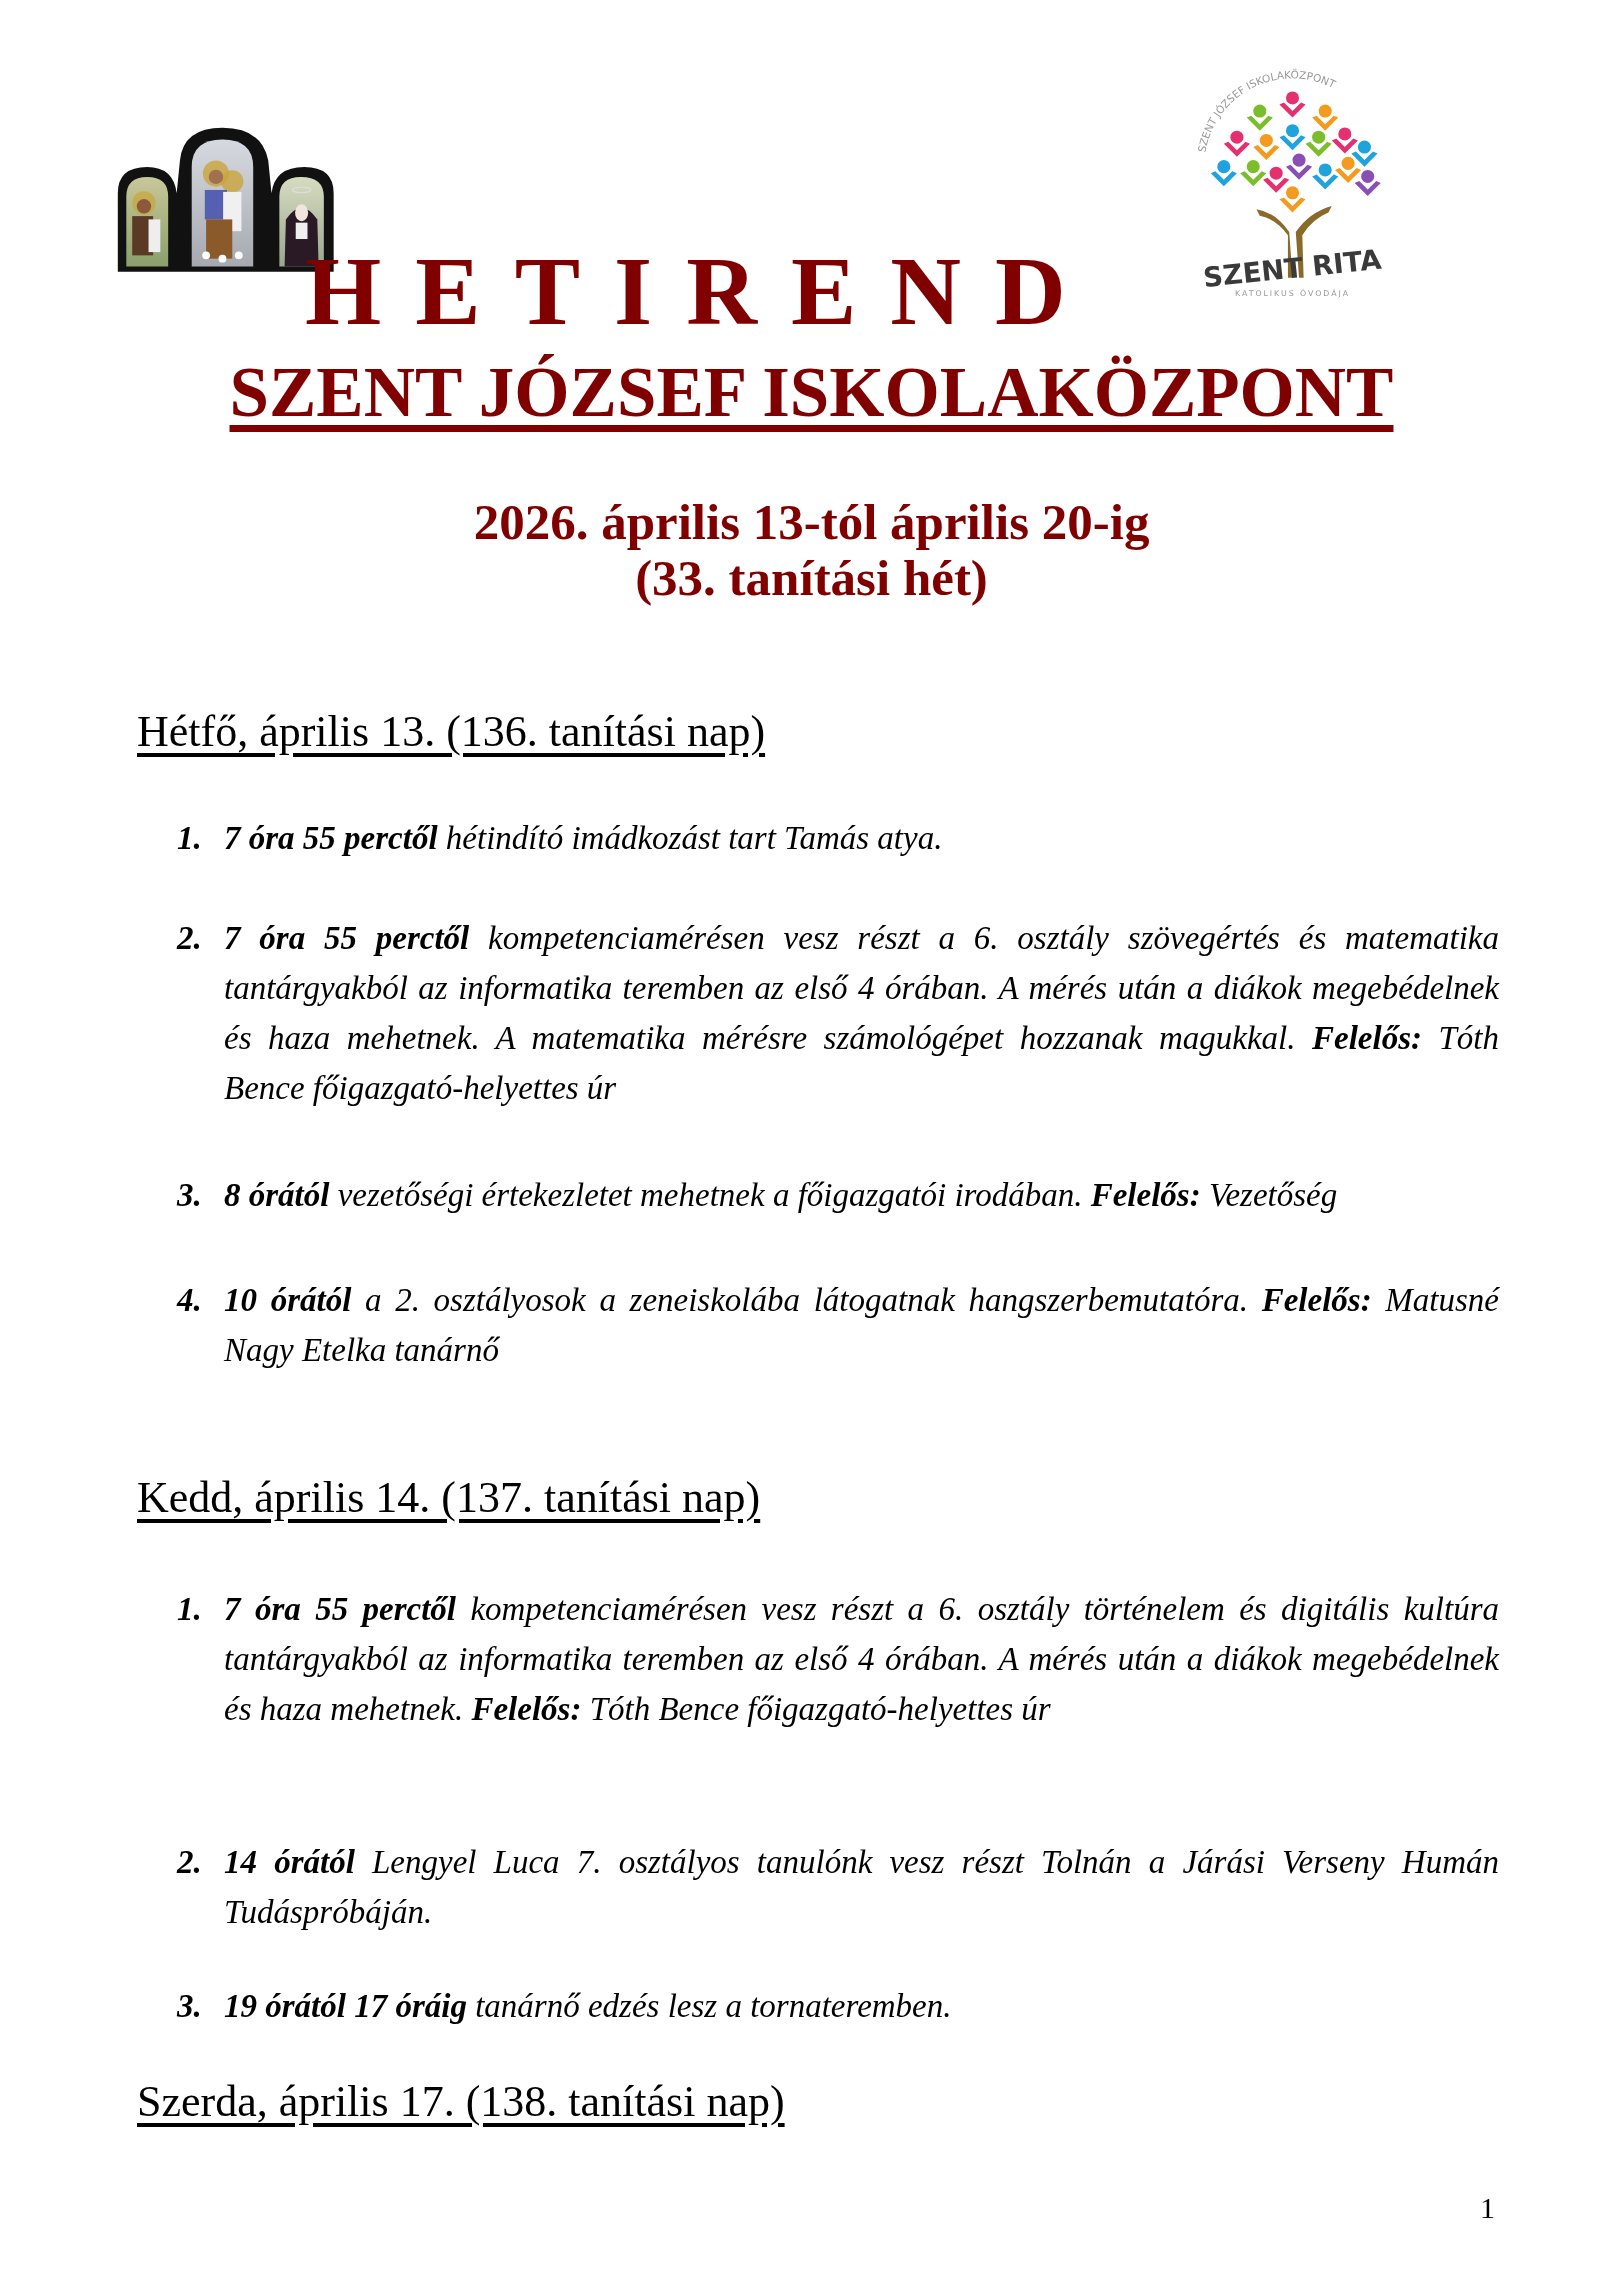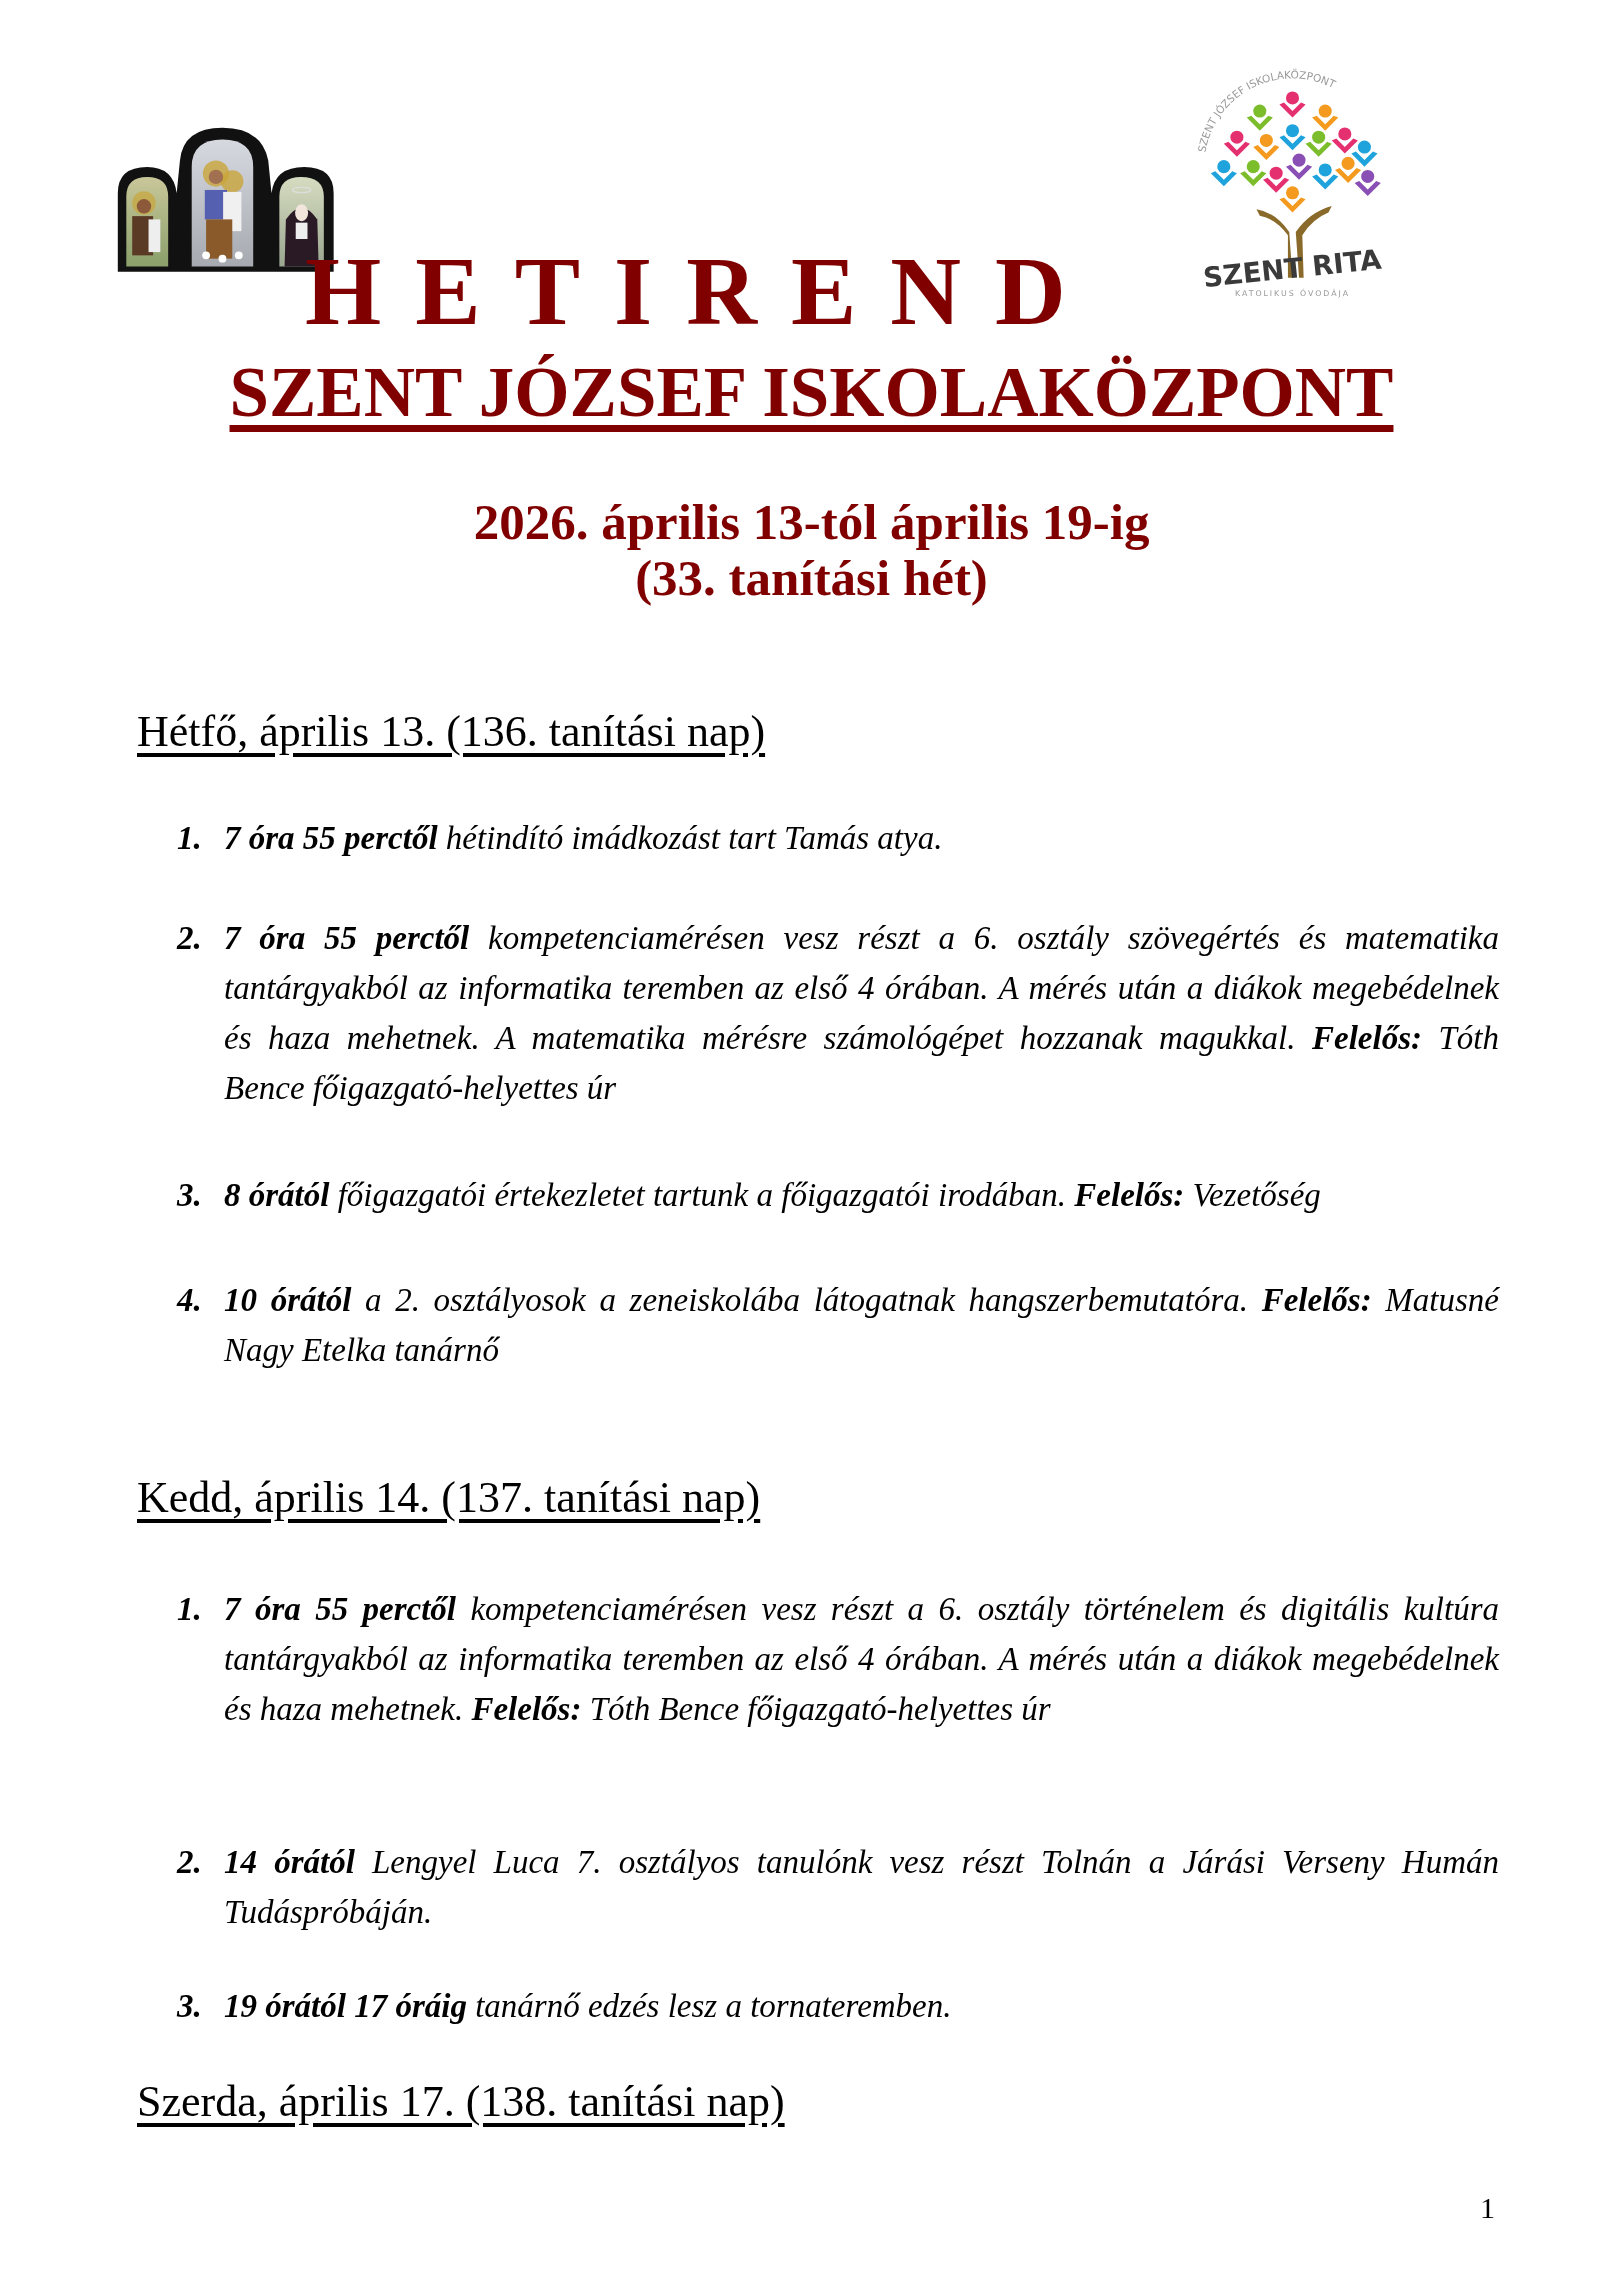--- a/index.html
+++ b/index.html
@@ -124,38 +124,38 @@
     </g>
 
     <path d="M120 225 Q150 230 170 260 L175 330 L185 330 L180 260 Q200 230 235 220 L230 230 Q205 240 190 265 L192 330 L168 330 L168 265 Q150 240 125 235 Z" fill="#8a6a2a"></path>
     <text x="175" y="330" text-anchor="middle" font-family="DejaVu Sans, sans-serif" font-weight="bold" font-size="42" fill="#3a3a3a" transform="rotate(-6 175 320)">SZENT RITA</text>
     <text x="175" y="358" text-anchor="middle" font-family="DejaVu Sans, sans-serif" font-size="12" fill="#999" letter-spacing="3">KATOLIKUS ÓVODÁJA</text>
   </svg>
 </div>
 
 <div class="abs title-main">HETIREND</div>
 <div class="abs title-sub"><span>SZENT JÓZSEF ISKOLAKÖZPONT</span></div>
-<div id="date-range" class="abs date-line">2026. április 13-tól április 19-ig</div>
+<div id="date-range" class="abs date-line">2026. április 13-tól április 20-ig</div>
 <div id="week-number" class="abs date-line">(33. tanítási hét)</div>
 
 <div class="abs day-header" style="top:710px">Hétfő, április 13. (136. tanítási nap)</div>
 
 <div class="abs item" style="top:813px">
   <span class="num">1.</span>
   <div class="body"><b>7 óra 55 perctől</b><span> hétindító imádkozást tart Tamás atya.</span></div>
 </div>
 
 <div class="abs item" style="top:913px">
   <span class="num">2.</span>
   <div class="body"><b>7 óra 55 perctől</b><span> kompetenciamérésen vesz részt a 6. osztály szövegértés és matematika tantárgyakból az informatika teremben az első 4 órában. A mérés után a diákok megebédelnek és haza mehetnek. A matematika mérésre számológépet hozzanak magukkal. </span><b>Felelős:</b><span> Tóth Bence főigazgató-helyettes úr</span></div>
 </div>
 
 <div class="abs item" style="top:1170px">
   <span class="num">3.</span>
-  <div class="body"><b>8 órától</b><span> főigazgatói értekezletet tartunk a főigazgatói irodában. </span><b>Felelős:</b><span> Vezetőség</span></div>
+  <div class="body"><b>8 órától</b><span> vezetőségi értekezletet mehetnek a főigazgatói irodában. </span><b>Felelős:</b><span> Vezetőség</span></div>
 </div>
 
 <div class="abs item" style="top:1275px">
   <span class="num">4.</span>
   <div class="body"><b>10 órától</b><span> a 2. osztályosok a zeneiskolába látogatnak hangszerbemutatóra. </span><b>Felelős:</b><span> Matusné Nagy Etelka tanárnő</span></div>
 </div>
 
 <div class="abs day-header" style="top:1476px">Kedd, április 14. (137. tanítási nap)</div>
 
 <div class="abs item" style="top:1584px">

